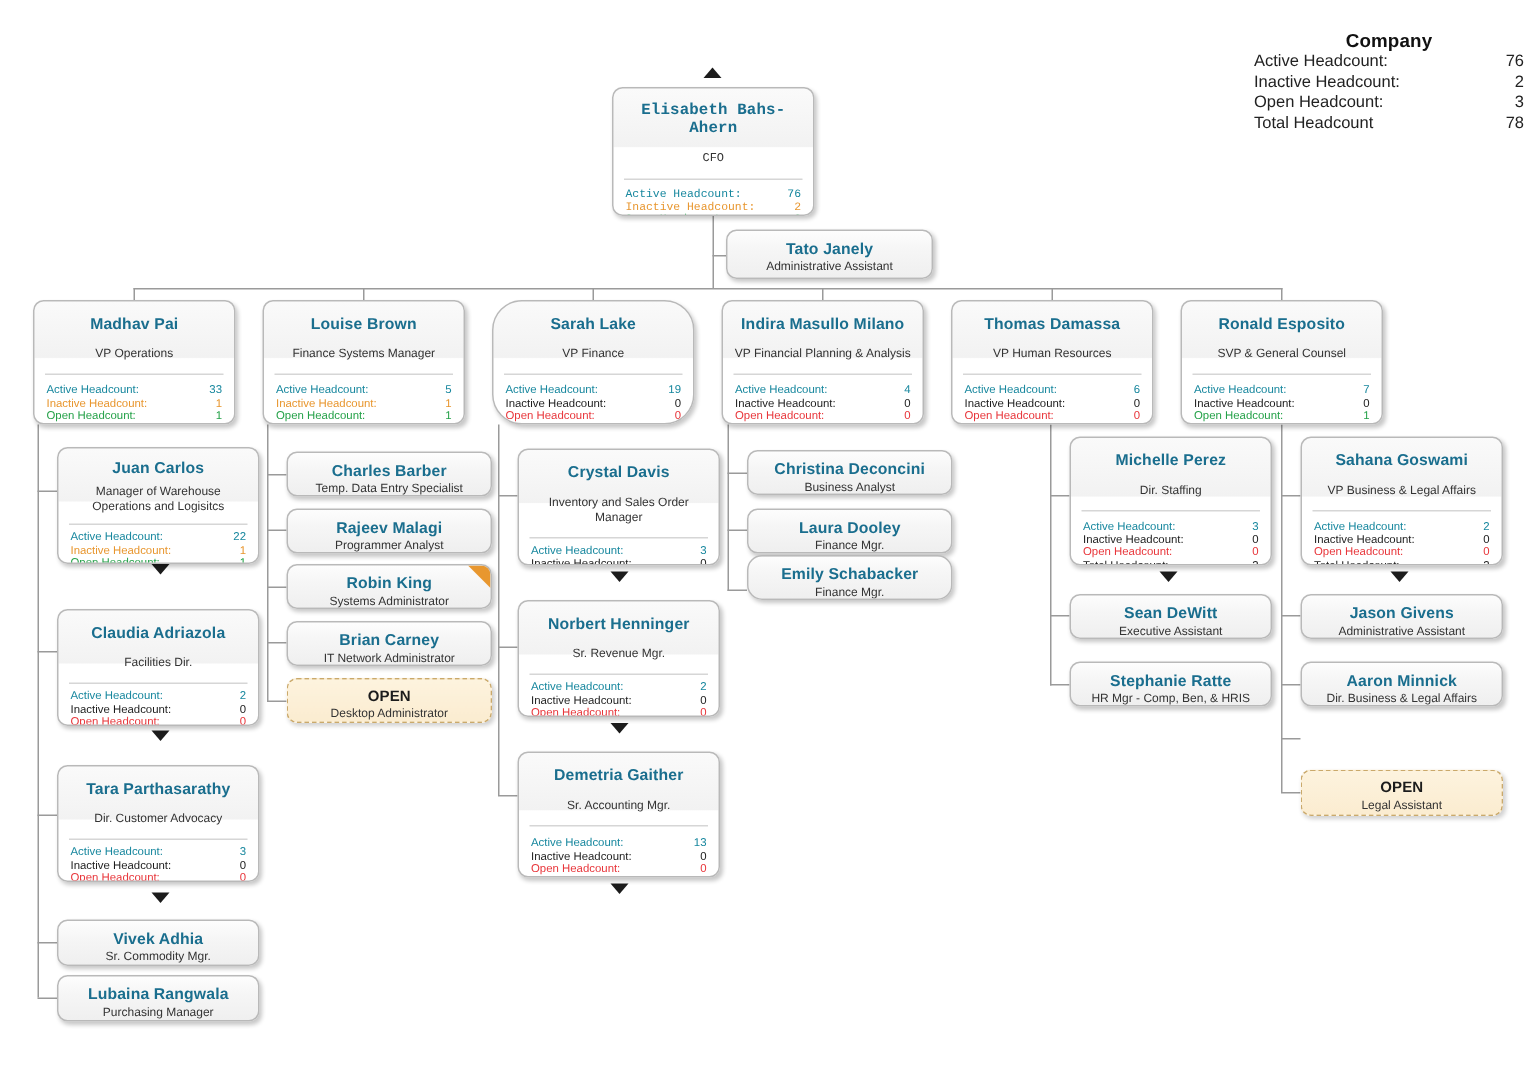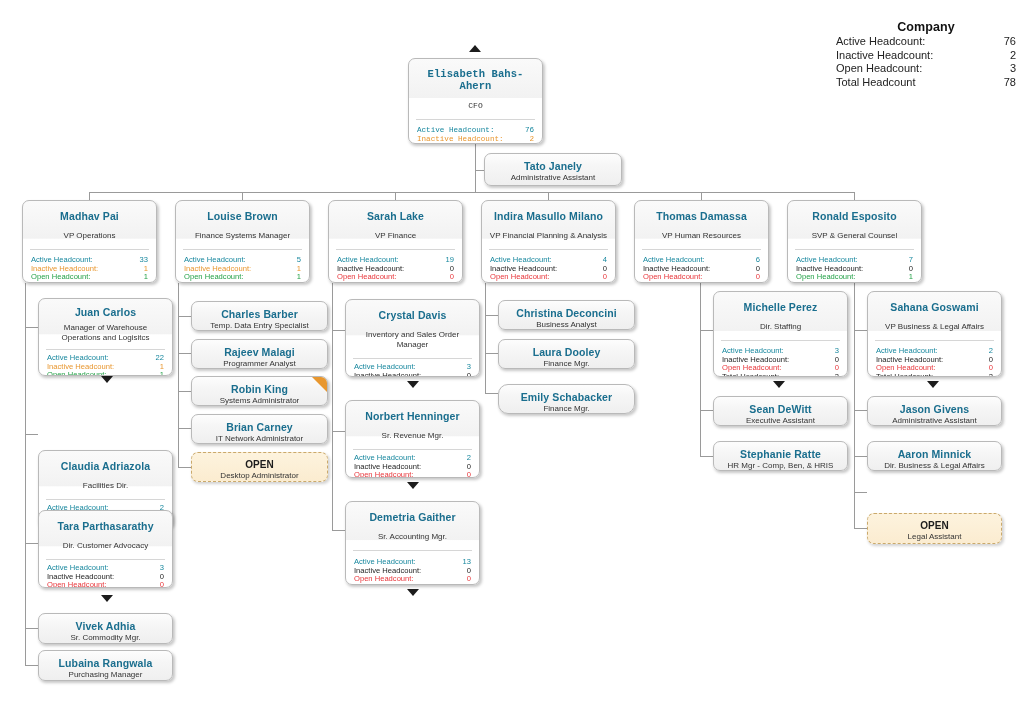--- a/index.html
+++ b/index.html
@@ -249,21 +249,21 @@
         <span class="c-open-on">Open Headcount:</span>
         <span class="sv c-open-on">1</span>
       </div>
       <div class="srow">
         <span class="c-total">Total Headcount:</span>
         <span class="sv c-total">6</span>
       </div>
     </div>
   </div>
 
-  <div class="node stat" style="left:328px; top:200px; width:135px; height:83px;">
+  <div class="node stat" style="left:328px; top:200px; width:135px; height:83px;border-radius:20px;">
     <div class="head">
       <div class="nm">Sarah Lake</div>
       <div class="ti">VP Finance</div>
     </div>
     <div class="divider"></div>
     <div class="stats">
       <div class="srow">
         <span class="c-active">Active Headcount:</span>
         <span class="sv c-active">19</span>
       </div>
@@ -376,21 +376,21 @@
         <span class="sv c-inactive-on">1</span>
       </div>
       <div class="srow">
         <span class="c-open-on">Open Headcount:</span>
         <span class="sv c-open-on">1</span>
       </div>
 
     </div>
   </div>
 
-  <div class="node stat" style="left:38px; top:406px; width:135px; height:78px;margin-top:44px;">
+  <div class="node stat" style="left:38px; top:406px; width:135px; height:78px;">
     <div class="head">
       <div class="nm">Claudia Adriazola</div>
       <div class="ti">Facilities Dir.</div>
     </div>
     <div class="divider"></div>
     <div class="stats" style="padding:4px 8px;">
       <div class="srow">
         <span class="c-active">Active Headcount:</span>
         <span class="sv c-active">2</span>
       </div>
@@ -536,21 +536,21 @@
   <div class="node simple" style="left:498px; top:300px; width:137px; height:30px;">
     <div class="nm">Christina Deconcini</div>
     <div class="ti">Business Analyst</div>
   </div>
 
   <div class="node simple" style="left:498px; top:339px; width:137px; height:30px;">
     <div class="nm">Laura Dooley</div>
     <div class="ti">Finance Mgr.</div>
   </div>
 
-  <div class="node simple" style="left:498px; top:384px; width:137px; height:30px;border-radius:10px;">
+  <div class="node simple" style="left:498px; top:370px; width:137px; height:30px;border-radius:10px;">
     <div class="nm">Emily Schabacker</div>
     <div class="ti">Finance Mgr.</div>
   </div>
 
   <div class="node stat" style="left:713px; top:291px; width:135px; height:86px;">
     <div class="head">
       <div class="nm">Michelle Perez</div>
       <div class="ti">Dir. Staffing</div>
     </div>
     <div class="divider"></div>

